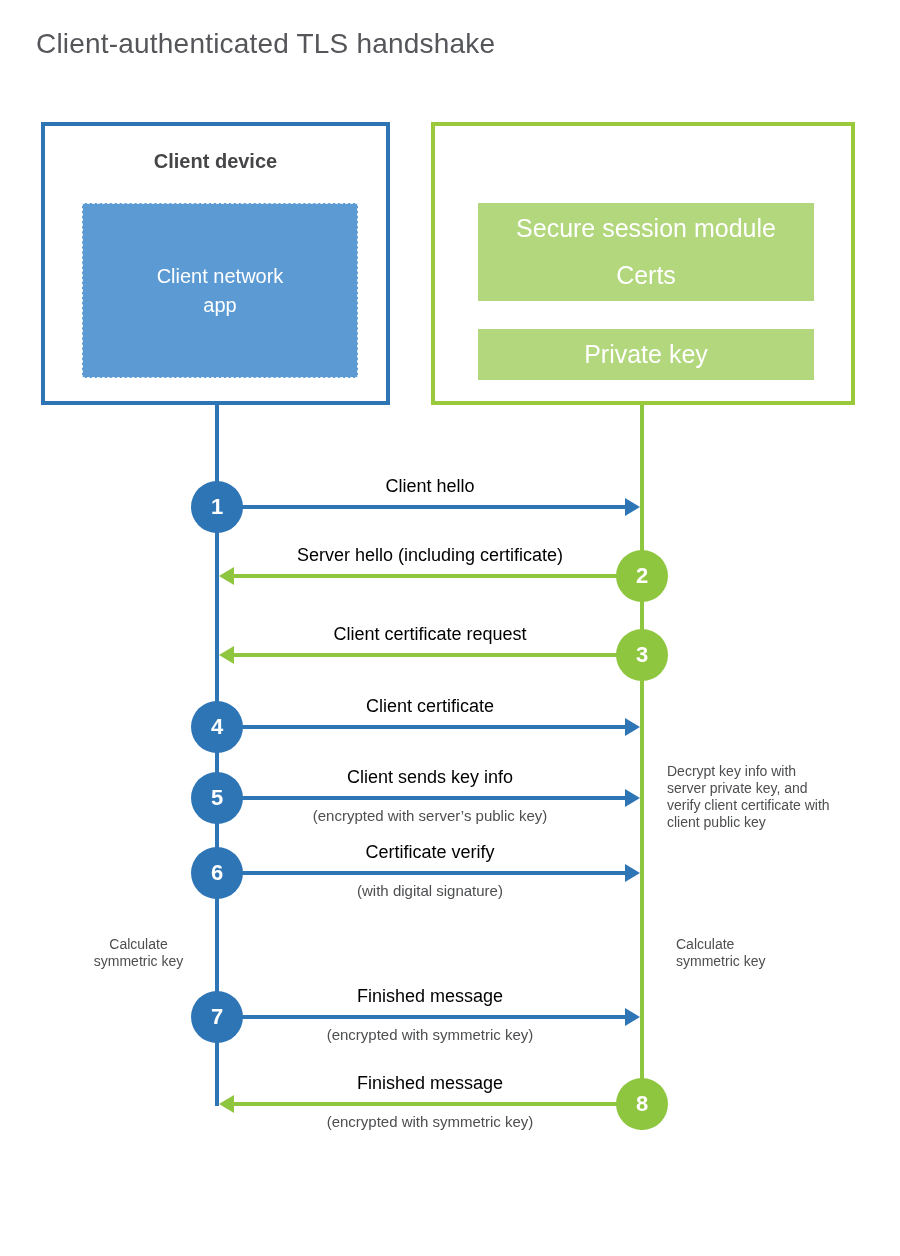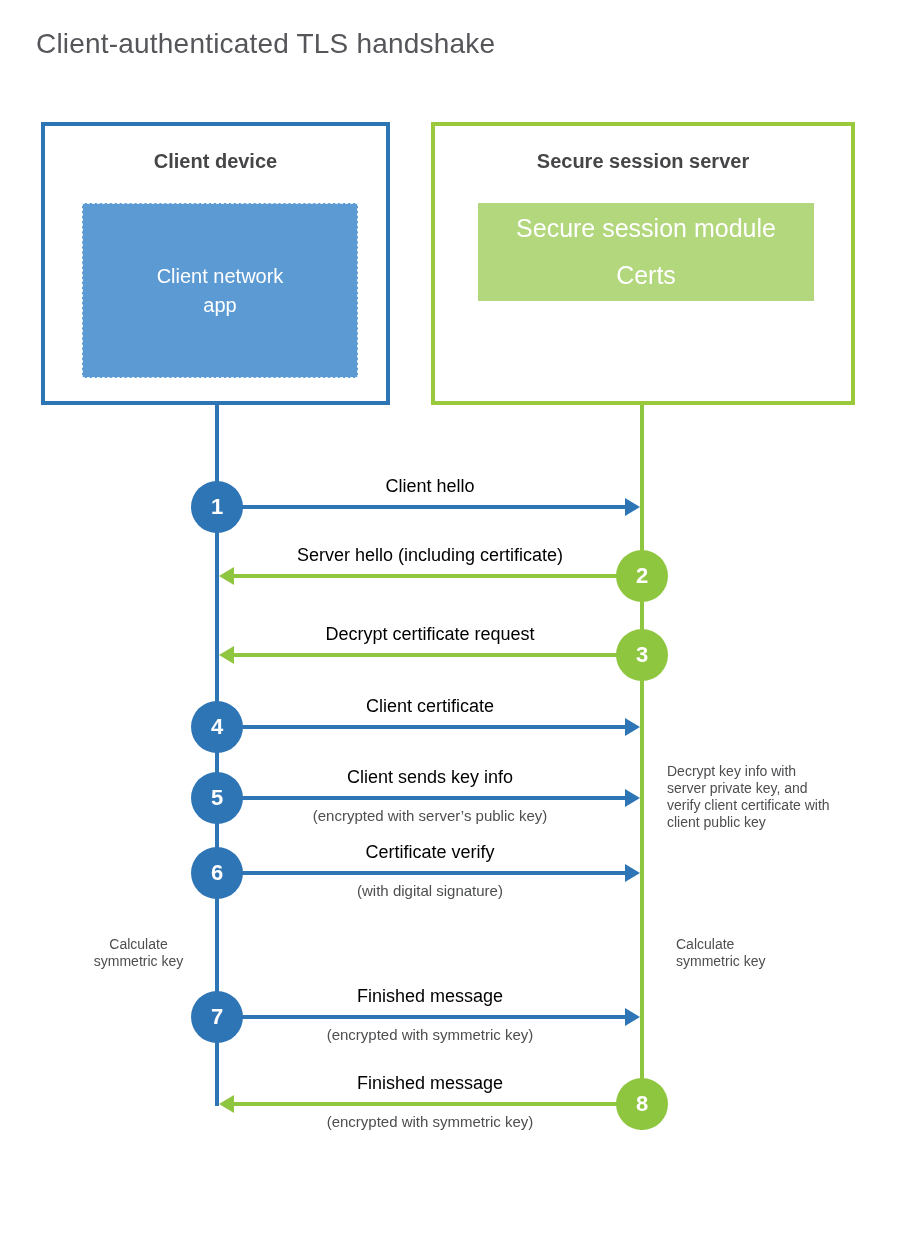--- a/index.html
+++ b/index.html
@@ -72,41 +72,41 @@
   <div class="abs actor-box client-box">
     <div class="actor-title">Client device</div>
     <div class="abs client-app">
       <div class="client-app-text">Client network app</div>
     </div>
   </div>
 
   <div class="abs page-title">Client-authenticated TLS handshake</div>
 
   <div class="abs actor-box server-box">
-    <div class="actor-title">Secure session server</div>
     <div class="abs server-bar" style="top:77px;">Secure session module</div>
     <div class="abs server-bar" style="top:124px;">Certs</div>
+    <div class="abs server-bar" style="top:203px;">Private key</div>
   </div>
 
   <div class="abs lifeline blue" style="left:215px;top:405px;height:701px;"></div>
   <div class="abs lifeline green" style="left:640px;top:405px;height:725px;"></div>
 
   <div id="steps">
       <div class="arrow-shaft blue" style="left: 217px; top: 505px; width: 410px;"></div>
       <div class="arrow-head right" style="left: 625px; top: 498px;"></div>
       <div class="step-circle blue" style="left: 191px; top: 481px;">1</div>
       <div class="step-label" style="top: 476px;">Client hello</div>
       <div class="arrow-shaft green" style="left: 232px; top: 574px; width: 410px;"></div>
       <div class="arrow-head left" style="left: 219px; top: 567px;"></div>
       <div class="step-circle green" style="left: 616px; top: 550px;">2</div>
       <div class="step-label" style="top: 545px;">Server hello (including certificate)</div>
       <div class="arrow-shaft green" style="left: 232px; top: 653px; width: 410px;"></div>
       <div class="arrow-head left" style="left: 219px; top: 646px;"></div>
       <div class="step-circle green" style="left: 616px; top: 629px;">3</div>
-      <div class="step-label" style="top: 624px;">Decrypt certificate request</div>
+      <div class="step-label" style="top: 624px;">Client certificate request</div>
       <div class="arrow-shaft blue" style="left: 217px; top: 725px; width: 410px;"></div>
       <div class="arrow-head right" style="left: 625px; top: 718px;"></div>
       <div class="step-circle blue" style="left: 191px; top: 701px;">4</div>
       <div class="step-label" style="top: 696px;">Client certificate</div>
       <div class="arrow-shaft blue" style="left: 217px; top: 796px; width: 410px;"></div>
       <div class="arrow-head right" style="left: 625px; top: 789px;"></div>
       <div class="step-circle blue" style="left: 191px; top: 772px;">5</div>
       <div class="step-label" style="top: 767px;">Client sends key info</div>
       <div class="step-sublabel" style="top: 807px;">(encrypted with server’s public key)</div>
       <div class="arrow-shaft blue" style="left: 217px; top: 871px; width: 410px;"></div>

